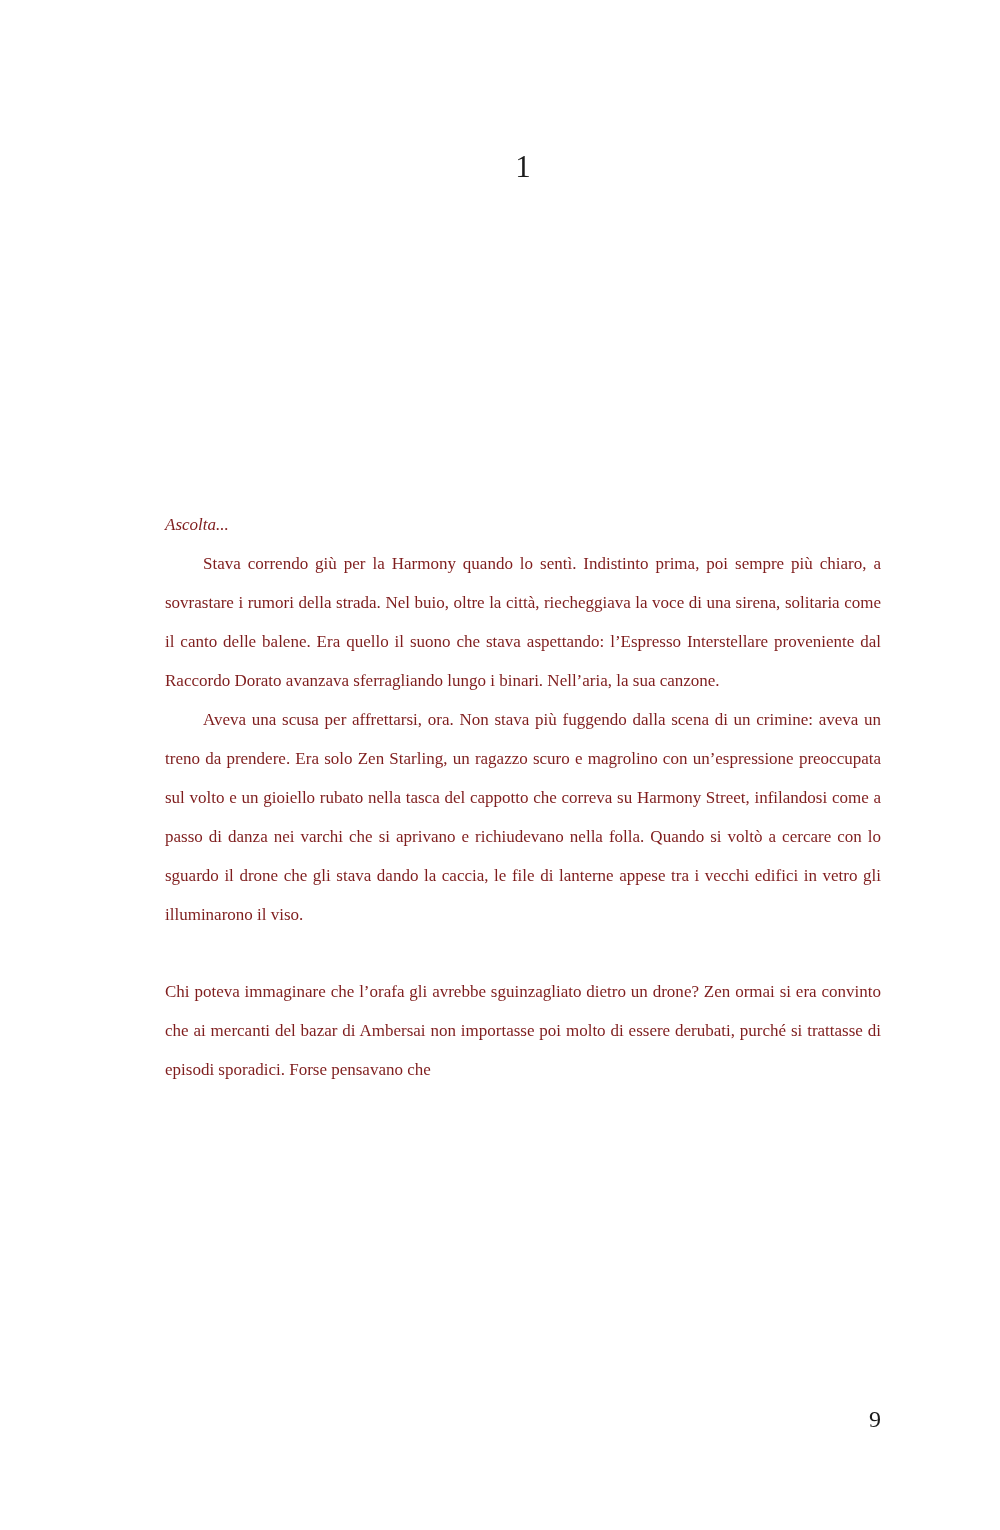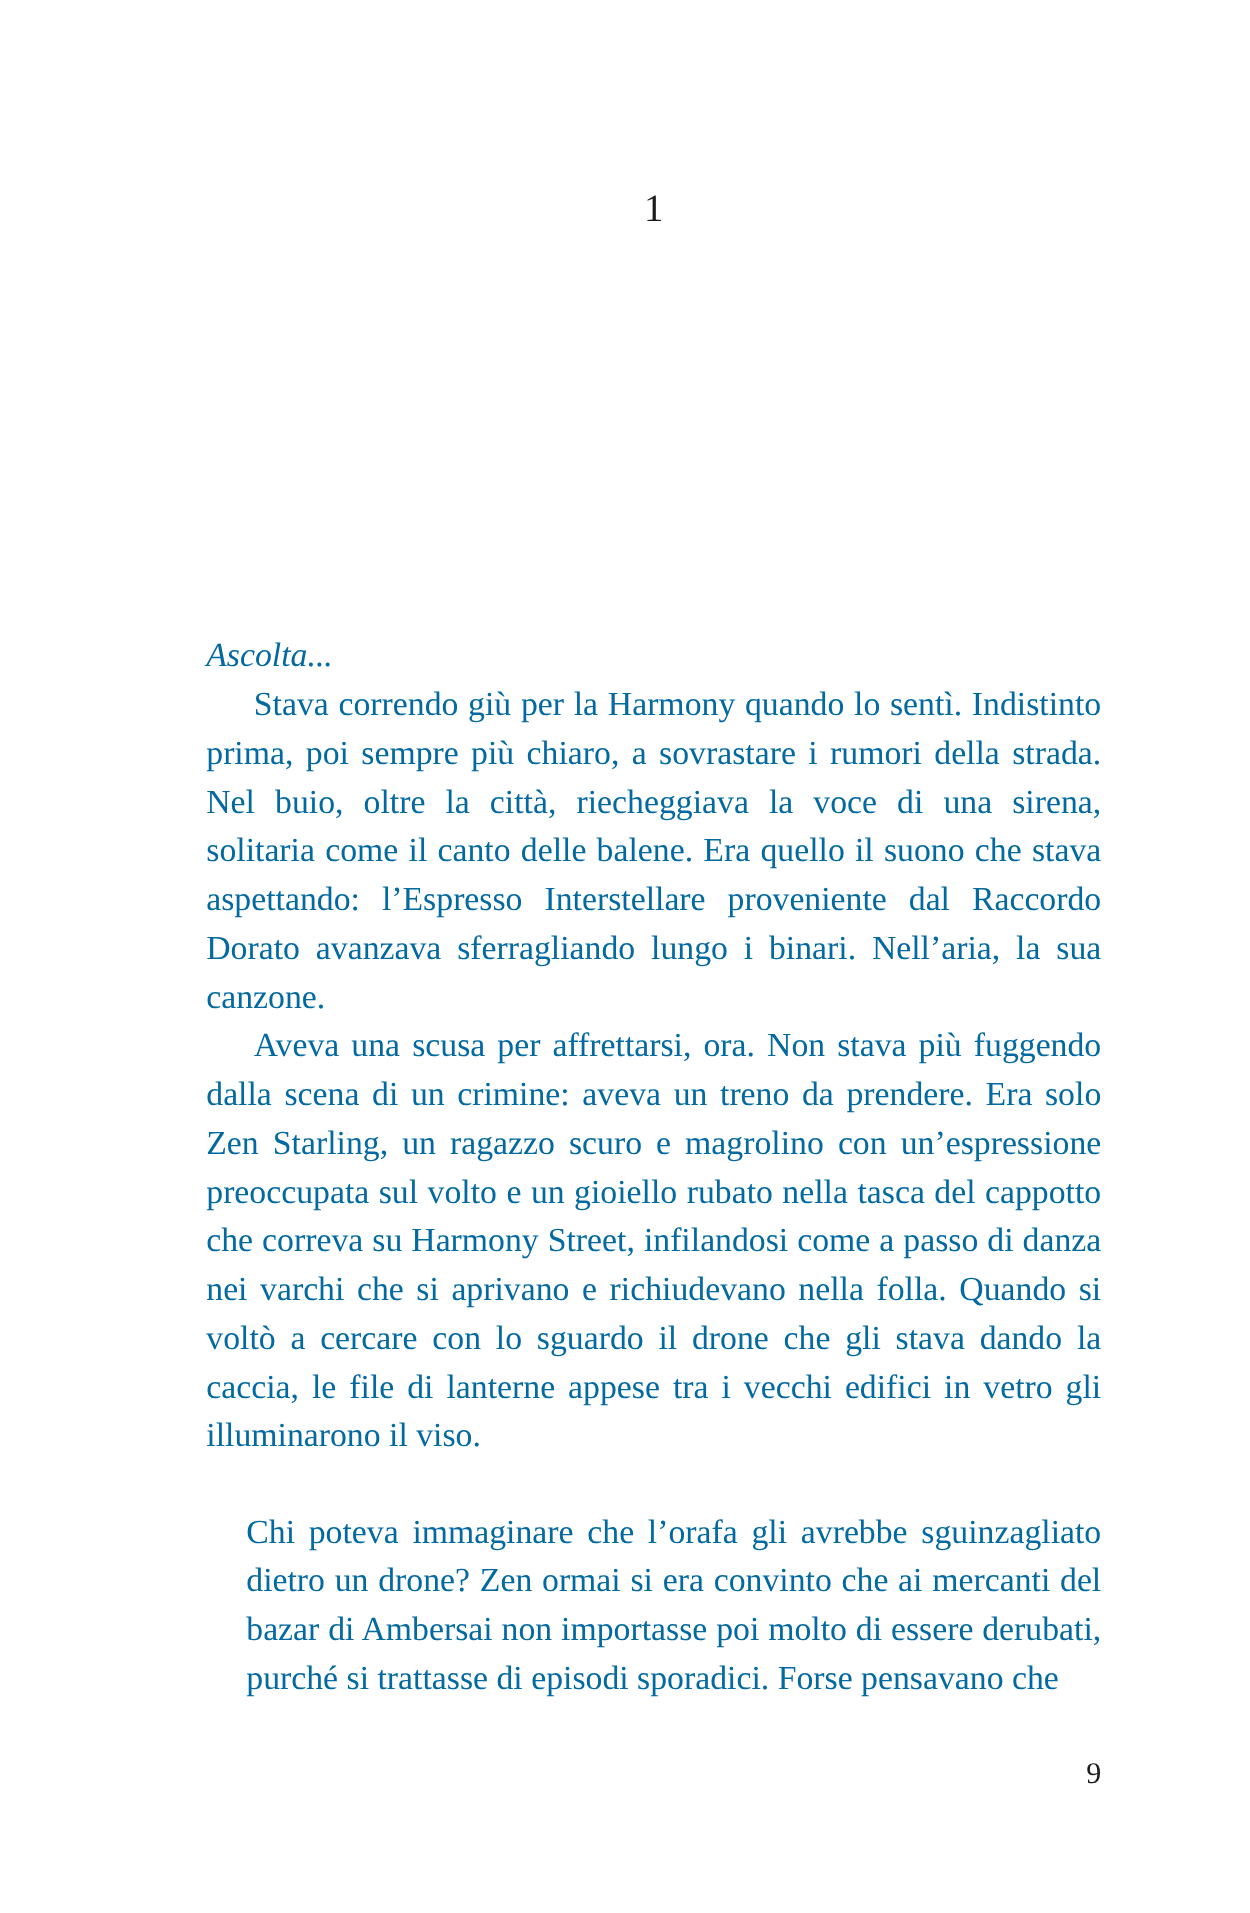--- a/index.html
+++ b/index.html
@@ -31,43 +31,42 @@
     line-height: 1.2;
     color: #1c1c1c;
   }
 
   
   .body-text {
     position: absolute;
     top: 505px;
     left: 165px;
     width: 716px;
-    font-size: 27px;
+    font-size: 17px;
     line-height: 39px;
     text-align: justify;
-    color: #0369a1;
+    color: #7f1d1d;
   }
 
   .body-text p {
     margin: 0;
     padding: 0;
   }
 
   .body-text p.opening {
     font-style: italic;
     text-align: left;
   }
 
   .body-text p.indent {
     text-indent: 38px;
   }
 
   .body-text p.spaced {
     margin-top: 38px;
-    margin-left: 32px;
   }
 
   
   .page-number {
     position: absolute;
     top: 1406px;
     left: 165px;
     width: 716px;
     text-align: right;
     font-size: 24px;

